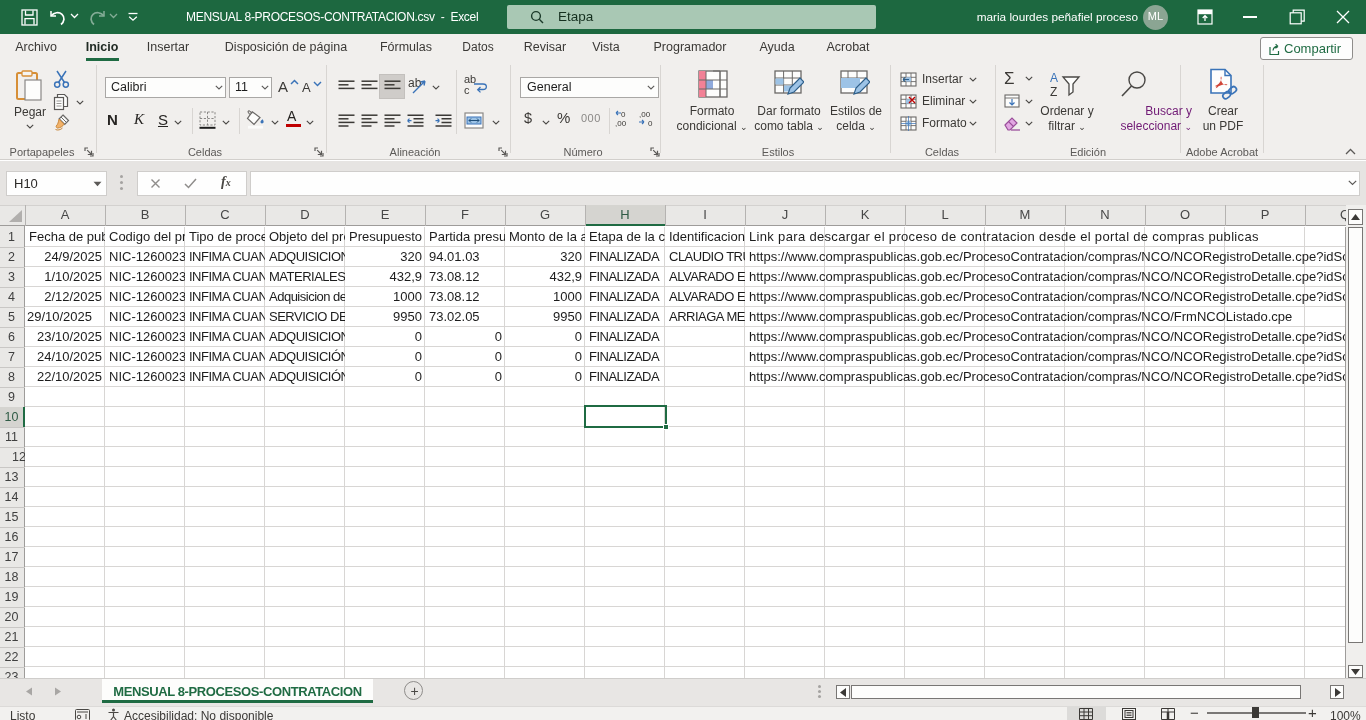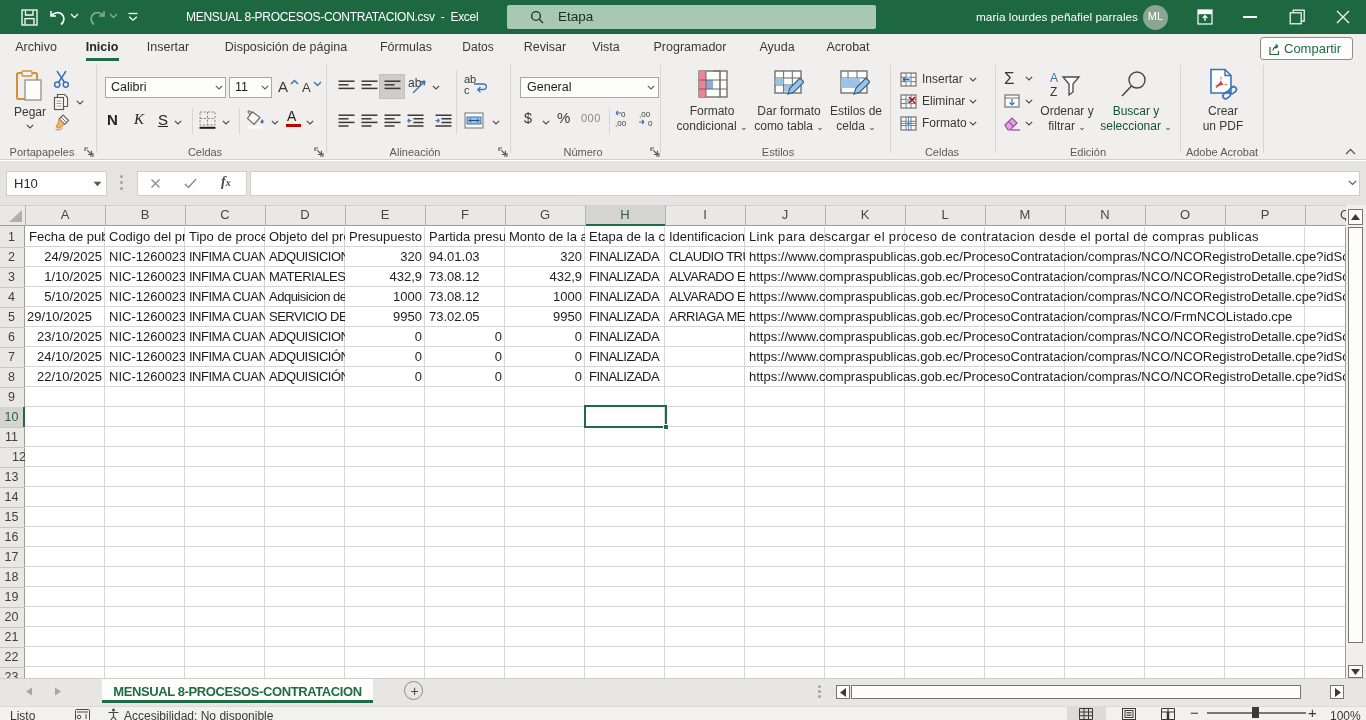--- a/index.html
+++ b/index.html
@@ -34,21 +34,21 @@
 <path d="M1.5 1.5 h9" stroke="#fff" stroke-width="1.3" fill="none"></path>
 <path d="M2.2 4.8 l3.8 3.4 L9.8 4.8" stroke="#fff" stroke-width="1.3" fill="none"></path>
 </svg>
 <div class="a" style="left:186px;top:9.5px;font-size:12px;letter-spacing:-0.3px;color:#fff">MENSUAL 8-PROCESOS-CONTRATACION.csv&nbsp;&nbsp;-&nbsp;&nbsp;Excel</div>
 <div class="a" style="left:507px;top:5px;width:369px;height:24px;background:#a9c8b4;border-radius:2px"></div>
 <svg class="a" style="left:530px;top:10px" width="14" height="14" viewBox="0 0 14 14">
 <circle cx="6" cy="6" r="4.4" fill="none" stroke="#1c3a2a" stroke-width="1.4"></circle>
 <path d="M9.3 9.3 L13 13" stroke="#1c3a2a" stroke-width="1.4"></path>
 </svg>
 <div class="a" style="left:558px;top:9px;font-size:13.5px;color:#15301f">Etapa</div>
-<div class="a" style="left:958px;top:10px;width:180px;text-align:right;font-size:11.8px;color:#fff">maria lourdes peñafiel parrales</div>
+<div class="a" style="left:958px;top:10px;width:180px;text-align:right;font-size:11.8px;color:#fff">maria lourdes peñafiel proceso</div>
 <div class="a" style="left:1143px;top:5px;width:25px;height:25px;border-radius:50%;background:#8ba593"></div>
 <div class="a" style="left:1143px;top:10px;width:25px;text-align:center;font-size:11px;color:#fff">ML</div>
 <svg class="a" style="left:1197px;top:9px" width="16" height="16" viewBox="0 0 16 16">
 <rect x="1" y="1" width="14" height="14" fill="none" stroke="#fff" stroke-width="1.2"></rect>
 <rect x="1" y="1" width="14" height="4.2" fill="#fff"></rect>
 <path d="M8 12 v-5 M5.7 9 L8 6.6 L10.3 9" stroke="#fff" stroke-width="1.3" fill="none"></path>
 </svg>
 <div class="a" style="left:1243px;top:16px;width:14px;height:1.6px;background:#fff"></div>
 <svg class="a" style="left:1289px;top:9px" width="16" height="16" viewBox="0 0 16 16">
 <rect x="1.2" y="3.8" width="11" height="11" fill="none" stroke="#fff" stroke-width="1.2"></rect>
@@ -342,21 +342,21 @@
 <svg class="a" style="left:1048px;top:70px" width="34" height="28" viewBox="0 0 34 28">
 <text x="2" y="12" font-size="12" fill="#3a73b8" font-family="Liberation Sans">A</text>
 <text x="2" y="26" font-size="12" fill="#3b3936" font-family="Liberation Sans">Z</text>
 <path d="M15 7 h16 l-6 7 v8 l-4 3 v-11 z" fill="#fdfdfc" stroke="#4a4845" stroke-width="1.3"></path>
 </svg>
 <div class="a" style="left:1017px;top:104px;width:100px;text-align:center;font-size:12px;color:#3b3936;line-height:15px">Ordenar y<br>filtrar <span style="font-size:9px">⌄</span></div>
 <svg class="a" style="left:1120px;top:70px" width="28" height="28" viewBox="0 0 28 28">
 <circle cx="17" cy="10" r="8" fill="none" stroke="#4a4845" stroke-width="1.4"></circle>
 <path d="M11.5 16 L2 26" stroke="#4a4845" stroke-width="1.6"></path>
 </svg>
-<div class="a" style="left:1080px;top:104px;width:112px;text-align:center;font-size:12px;color:#14532d;line-height:15px">Buscar y<br>seleccionar <span style="font-size:9px">⌄</span></div>
+<div class="a" style="left:1080px;top:104px;width:112px;text-align:right;font-size:12px;color:#701a75;line-height:15px">Buscar y<br>seleccionar <span style="font-size:9px">⌄</span></div>
 <div class="a gl" style="left:1028px;top:146px;width:120px">Edición</div>
 <svg class="a" style="left:1209px;top:68px" width="30" height="32" viewBox="0 0 30 32">
 <path d="M2 1.5 h14 l6 6 V25 H2 z" fill="#fdfdfc" stroke="#3a73b8" stroke-width="1.6"></path>
 <path d="M16 1.5 v6 h6" fill="none" stroke="#3a73b8" stroke-width="1.4"></path>
 <path d="M6 18 c3-1 5-3 6-6 .5 2 1.5 3.5 3 4.5 -2 .3-4 .8-5.5 1.8 -1.2.6-2.5.3-3.5-.3z M12 12 c-.5-1.5-.5-2.8 0-3.5 .8.5.8 2 0 3.5z M15 16.5 c1.5-.3 2.8-.2 3.5.3 -.8.6-2.2.5-3.5-.3z M9.5 18.3 c-1 1.2-2 1.9-2.8 2 .3-.9 1.3-1.6 2.8-2z" fill="#d04437"></path>
 <g stroke="#3a73b8" stroke-width="1.7" fill="none">
 <rect x="13.5" y="24.5" width="8" height="5.5" rx="2.7" transform="rotate(-38 17.5 27)"></rect>
 <rect x="19.5" y="19.5" width="8" height="5.5" rx="2.7" transform="rotate(-38 23.5 22)"></rect>
 </g>
 </svg>
@@ -498,21 +498,21 @@
 <div class="a ct rt" style="left:26px;top:267px;width:79px;height:19px">1/10/2025</div>
 <div class="a ct lt" style="left:106px;top:267px;width:79px;height:19px">NIC-1260023</div>
 <div class="a ct lt cp" style="left:186px;top:267px;width:79px;height:19px">INFIMA CUANTIA</div>
 <div class="a ct lt cp" style="left:266px;top:267px;width:79px;height:19px">MATERIALES DE</div>
 <div class="a ct rt" style="left:346px;top:267px;width:79px;height:19px">432,9</div>
 <div class="a ct lt" style="left:426px;top:267px;width:79px;height:19px">73.08.12</div>
 <div class="a ct rt" style="left:506px;top:267px;width:79px;height:19px">432,9</div>
 <div class="a ct lt cp" style="left:586px;top:267px;width:79px;height:19px">FINALIZADA</div>
 <div class="a ct lt cp" style="left:666px;top:267px;width:79px;height:19px">ALVARADO ESP</div>
 <div class="a ct lt" style="left:746px;top:267px;width:599px;height:19px">https://www.compraspublicas.gob.ec/ProcesoContratacion/compras/NCO/NCORegistroDetalle.cpe?idSoli</div>
-<div class="a ct rt" style="left:26px;top:287px;width:79px;height:19px">5/10/2025</div>
+<div class="a ct rt" style="left:26px;top:287px;width:79px;height:19px">2/12/2025</div>
 <div class="a ct lt" style="left:106px;top:287px;width:79px;height:19px">NIC-1260023</div>
 <div class="a ct lt cp" style="left:186px;top:287px;width:79px;height:19px">INFIMA CUANTIA</div>
 <div class="a ct lt cp" style="left:266px;top:287px;width:79px;height:19px">Adquisicion de r</div>
 <div class="a ct rt" style="left:346px;top:287px;width:79px;height:19px">1000</div>
 <div class="a ct lt" style="left:426px;top:287px;width:79px;height:19px">73.08.12</div>
 <div class="a ct rt" style="left:506px;top:287px;width:79px;height:19px">1000</div>
 <div class="a ct lt cp" style="left:586px;top:287px;width:79px;height:19px">FINALIZADA</div>
 <div class="a ct lt cp" style="left:666px;top:287px;width:79px;height:19px">ALVARADO ESP</div>
 <div class="a ct lt" style="left:746px;top:287px;width:599px;height:19px">https://www.compraspublicas.gob.ec/ProcesoContratacion/compras/NCO/NCORegistroDetalle.cpe?idSoli</div>
 <div class="a ct rt" style="left:26px;top:307px;width:69px;height:19px">29/10/2025</div>

